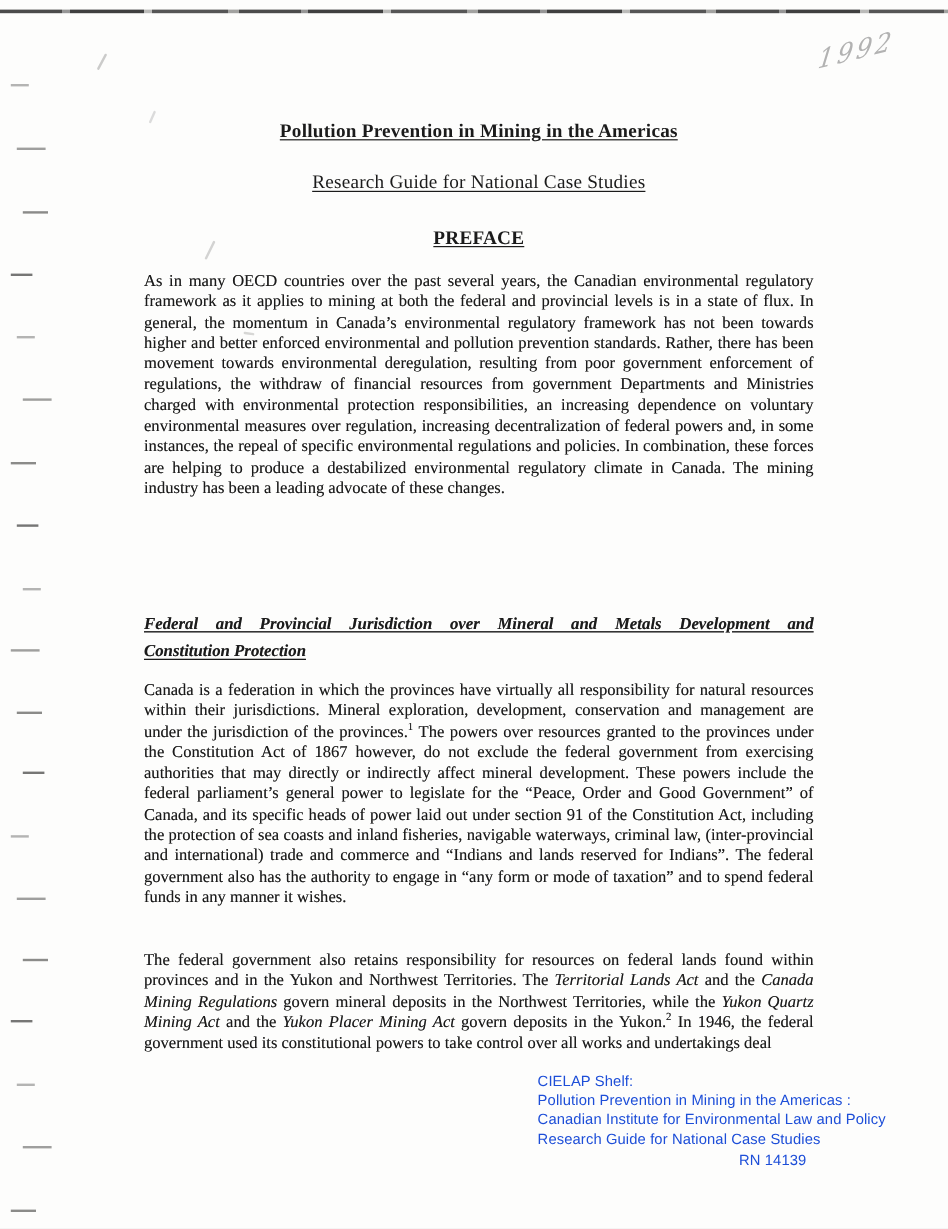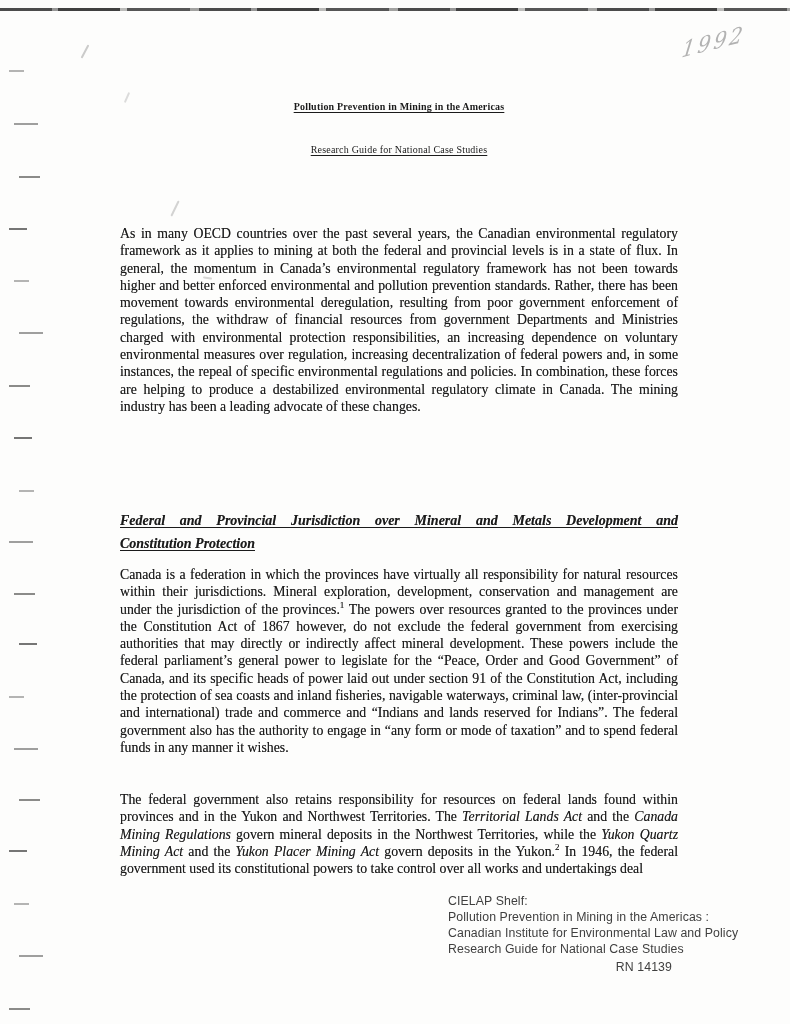--- a/index.html
+++ b/index.html
@@ -34,38 +34,38 @@
   .pm1{left:84px;top:44px;width:2px;height:15px;transform:rotate(28deg);opacity:.45;}
   .pm2{left:126px;top:92px;width:2px;height:11px;transform:rotate(24deg);opacity:.3;}
   .pm3{left:174px;top:200px;width:2px;height:17px;transform:rotate(26deg);opacity:.38;}
   .pm4{left:203px;top:277px;width:9px;height:2px;transform:rotate(8deg);opacity:.35;}
   .margin-mark{position:absolute;height:2px;background:#5c5c5a;}
   
   .col{position:absolute;left:120px;width:558px;}
   .centered{text-align:center;}
   .bold{font-weight:bold;}
   .ul{text-decoration:underline;text-underline-offset:2px;}
-  .title-line{font-size:10px;letter-spacing:.2px;}
+  .title-line{font-size:16px;letter-spacing:.2px;}
   .body-par{
     font-size:13.8px;line-height:17.3px;
     text-align:justify;
     text-shadow:0 0 .35px rgba(20,20,20,.55);
   }
   .sec-head{
     font-size:14px;font-weight:bold;line-height:23px;
     text-shadow:0 0 .3px rgba(20,20,20,.5);
   }
   .sec-head .l1{text-align:justify;text-align-last:justify;}
   sup.fn{font-size:9px;line-height:0;vertical-align:6px;}
   .it{font-style:italic;}
   
   .stamp{
     position:absolute;left:448px;top:894px;width:302px;
     font-family:"Liberation Sans","DejaVu Sans",sans-serif;
-    font-size:12.3px;line-height:15.9px;color:#404040;
+    font-size:12.3px;line-height:15.9px;color:#1d4ed8;
     letter-spacing:.1px;
   }
   .stamp .rn{text-align:right;padding-right:78px;margin-top:2px;}
 </style>
 </head>
 <body>
 
 <div class="page">
 
   <div class="top-scan-line"></div>
@@ -74,20 +74,21 @@
 
   <div class="pencil-mark pm1"></div>
   <div class="pencil-mark pm2"></div>
   <div class="pencil-mark pm3"></div>
   <div class="pencil-mark pm4"></div>
 
   <div class="col centered title-line bold ul" style="top:101px;">Pollution Prevention in Mining in the Americas</div>
 
   <div class="col centered title-line ul" style="top:144px;">Research Guide for National Case Studies</div>
 
+  <div class="col centered title-line bold ul" style="top:190px;">PREFACE</div>
 
   <div class="col body-par" style="top:225px;">As in many OECD countries over the past several years, the Canadian environmental regulatory framework as it applies to mining at both the federal and provincial levels is in a state of flux.  In general, the momentum in Canada’s environmental regulatory framework has not been towards higher and better enforced environmental and pollution prevention standards.  Rather, there has been movement towards environmental deregulation, resulting from poor government enforcement of regulations, the withdraw of financial resources from government Departments and Ministries charged with environmental protection responsibilities, an increasing dependence on voluntary environmental measures over regulation, increasing decentralization of federal powers and, in some instances, the repeal of specific environmental regulations and policies.  In combination, these forces are helping to produce a destabilized environmental regulatory climate in Canada.  The mining industry has been a leading advocate of these changes.</div>
 
 
   <div class="col sec-head" style="top:509px;font-style:italic;">
     <div class="l1 ul">Federal and Provincial Jurisdiction over Mineral and Metals Development and</div>
     <div class="l2"><span class="ul">Constitution Protection</span></div>
   </div>
 
   <div class="col body-par" style="top:566px;"><span>Canada is a federation in which the provinces have virtually all responsibility for natural resources within their jurisdictions.  Mineral exploration, development, conservation and management are under the jurisdiction of the provinces.</span><sup class="fn">1</sup><span>  The powers over resources granted to the provinces under the Constitution Act of 1867 however, do not exclude the federal government from exercising authorities that may directly or indirectly affect mineral development.  These powers include the federal parliament’s general power to legislate for the “Peace, Order and Good Government” of Canada, and its specific heads of power laid out under section 91 of the Constitution Act, including the protection of sea coasts and inland fisheries, navigable waterways, criminal law, (inter-provincial and international) trade and commerce and “Indians and lands reserved for Indians”.  The federal government also has the authority to engage in “any form or mode of taxation” and to spend federal funds in any manner it wishes.</span></div>

